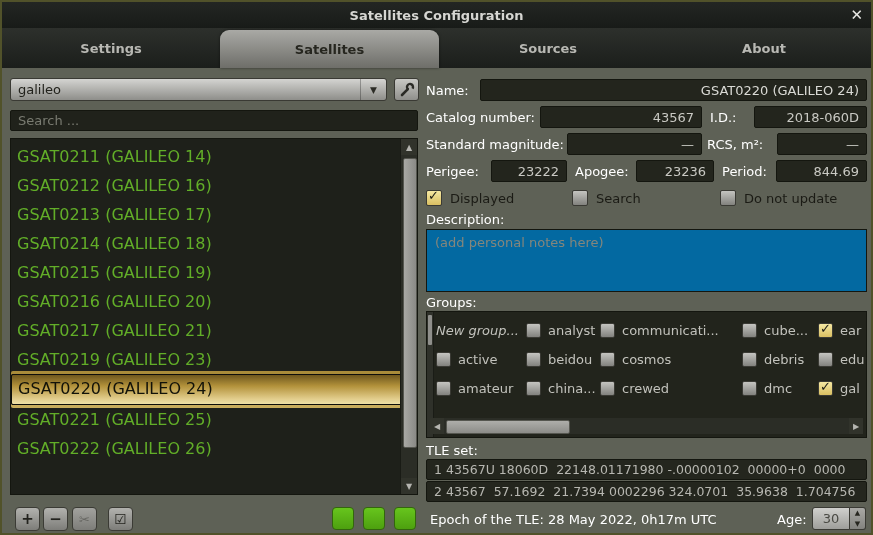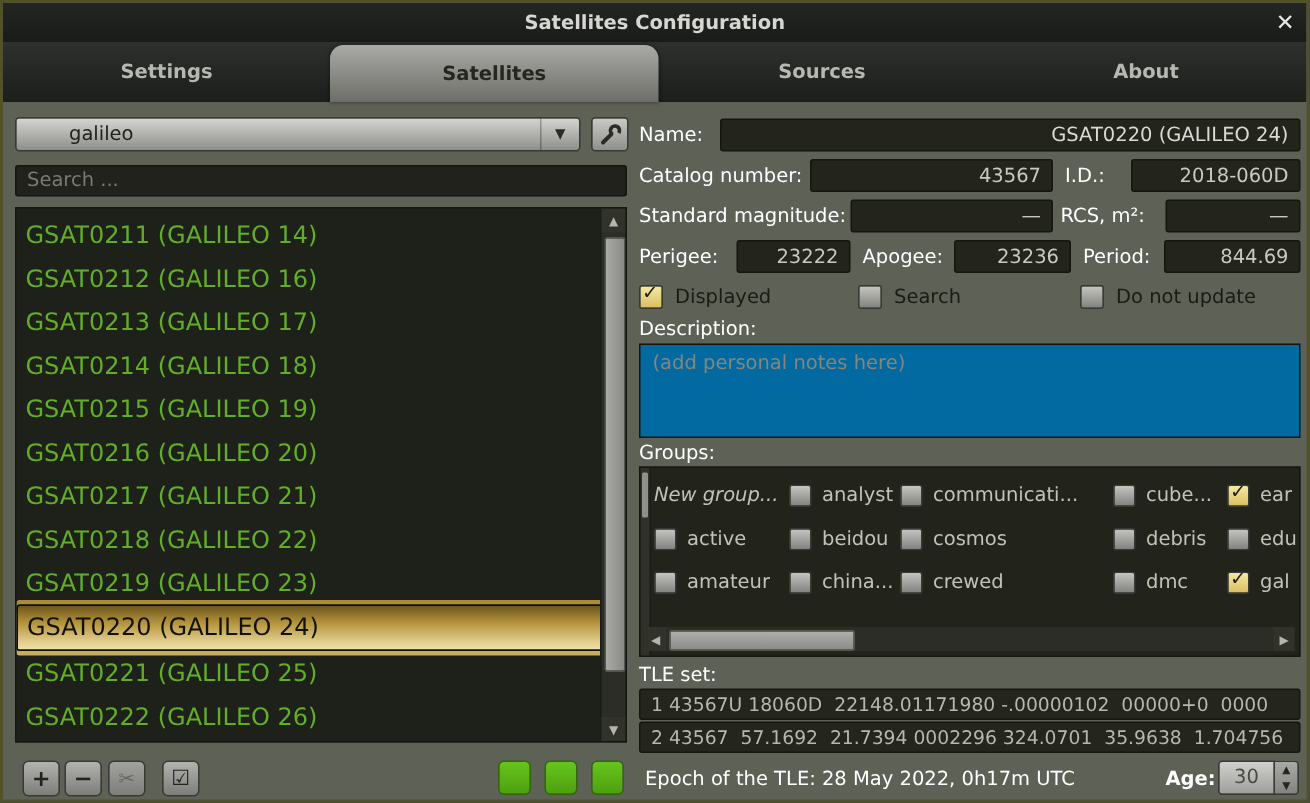--- a/index.html
+++ b/index.html
@@ -20,21 +20,21 @@
   .tab-active{position:absolute;left:218px;top:2px;width:219px;height:38px;border-radius:9px 9px 0 0;
     background:linear-gradient(#a9a9a5,#6e6e69);display:flex;align-items:center;justify-content:center;
     color:#26261f;font-weight:bold;box-shadow:0 0 3px rgba(0,0,0,.5);text-align:right;}
   
   .lbl{color:#ffffff;}
   .rowlbl{display:flex;align-items:center;height:22px;}
   .field{background:#23251d;border:1px solid #14160f;border-radius:2px;color:#c9c9c3;
     display:flex;align-items:center;justify-content:flex-end;padding:0 7px;overflow:hidden;}
   .field.left{justify-content:flex-start;white-space:pre;}
   .combo{left:8px;top:76px;width:377px;height:23px;border-radius:3px;border:1px solid #3a3a34;
-    background:linear-gradient(#d4d4d1,#8e8e8a);display:flex;align-items:center;color:#22221c;padding-left:28px;}
+    background:linear-gradient(#d4d4d1,#8e8e8a);display:flex;align-items:center;color:#22221c;}
   .combo .txt{flex:1;padding-left:7px;}
   .combo .arrow{width:25px;height:100%;border-left:1px solid rgba(0,0,0,.28);
     display:flex;align-items:center;justify-content:center;color:#2c2c26;font-size:9px;}
   .toolbtn{border:1px solid #3a3a34;border-radius:3px;background:linear-gradient(#c9c9c5,#8f8f8b);
     display:flex;align-items:center;justify-content:center;}
   .search{left:8px;top:108px;width:408px;height:21px;background:#20221b;border:1px solid #14160f;
     border-radius:2px;color:#c5c5bf;padding:0 7px;font-family:"DejaVu Sans",sans-serif;font-size:13px;outline:none;}
   .search::placeholder{color:#797b71;}
   
   .satlist{left:8px;top:136px;width:408px;height:357px;background:#1e201a;border:1px solid #14160f;overflow:hidden;}
@@ -117,21 +117,20 @@
 
   <div class="abs satlist">
     <div class="items">
         <div class="item">GSAT0211 (GALILEO 14)</div>
         <div class="item">GSAT0212 (GALILEO 16)</div>
         <div class="item">GSAT0213 (GALILEO 17)</div>
         <div class="item">GSAT0214 (GALILEO 18)</div>
         <div class="item">GSAT0215 (GALILEO 19)</div>
         <div class="item">GSAT0216 (GALILEO 20)</div>
         <div class="item">GSAT0217 (GALILEO 21)</div>
-        <div class="item">GSAT0218 (GALILEO 22)</div>
         <div class="item">GSAT0219 (GALILEO 23)</div>
         <div class="item selected">GSAT0220 (GALILEO 24)</div>
         <div class="item">GSAT0221 (GALILEO 25)</div>
         <div class="item">GSAT0222 (GALILEO 26)</div>
       </div>
     <div class="vscroll">
       <div class="sbtn" style="top:0;">▲</div>
       <div class="vthumb"></div>
       <div class="sbtn" style="top:339px;">▼</div>
     </div>
@@ -253,20 +252,20 @@
       <div class="hthumb"></div>
       <div class="sbtn" style="top:0;left:419px;width:14px;height:16px;">▶</div>
     </div>
   </div>
 
   <div class="abs lbl" style="left:424px;top:441px;">TLE set:</div>
   <div class="abs tlefield field left" style="left:424px;top:457px;width:441px;height:21px;">1 43567U 18060D  22148.01171980 -.00000102  00000+0  0000</div>
   <div class="abs tlefield field left" style="left:424px;top:479px;width:441px;height:21px;">2 43567  57.1692  21.7394 0002296 324.0701  35.9638  1.704756</div>
 
   <div class="abs lbl" style="left:428px;top:505px;height:24px;display:flex;align-items:center;">Epoch of the TLE: 28 May 2022, 0h17m UTC</div>
-  <div class="abs lbl" style="left:775px;top:505px;height:24px;display:flex;align-items:center;font-weight:bold;">Age:</div>
+  <div class="abs lbl" style="left:775px;top:505px;height:24px;display:flex;align-items:center;">Age:</div>
   <div class="abs spin">30</div>
   <div class="abs spin-arrows">
     <span>▲</span>
     <span>▼</span>
   </div>
 
 </div>
 
 </body></html>

